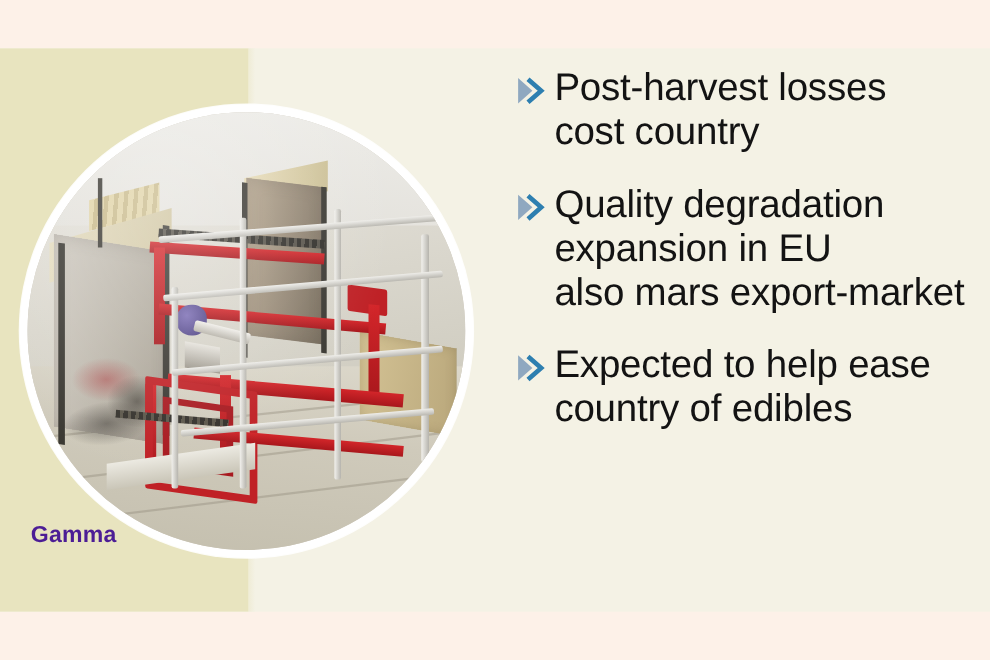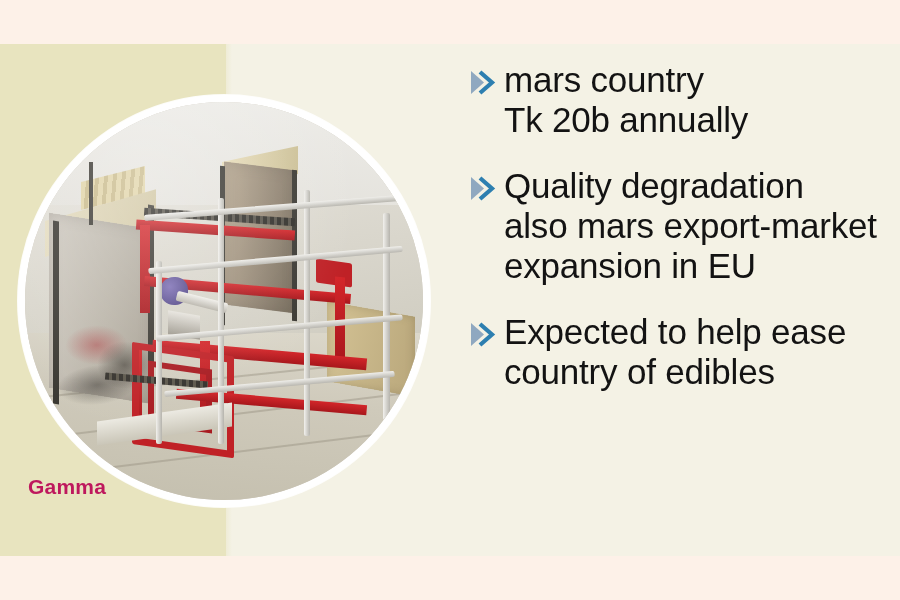--- a/index.html
+++ b/index.html
@@ -183,21 +183,21 @@
     transform:skewY(-8deg);
   }
   .glare{
     position:absolute;inset:0;
     background:radial-gradient(ellipse at 30% 20%,rgba(255,255,255,.28),rgba(255,255,255,0) 55%);
   }
 
   
   .caption{
     position:absolute;left:28px;top:430px;width:190px;
-    color:#be185d;font-size:21px;line-height:25px;font-weight:700;
+    color:#4c1d95;font-size:21px;line-height:25px;font-weight:700;
     letter-spacing:.2px;
   }
   .caption div{white-space:nowrap;}
 
   
   .bullets{
     position:absolute;left:466px;top:16px;width:420px;
   }
   .bullet{position:relative;padding-left:38px;margin-bottom:26px;}
   .bullet:last-child{margin-bottom:0;}
@@ -287,34 +287,34 @@
 
     <div class="bullets">
 
       <div class="bullet">
         <span class="chev">
           <svg viewBox="0 0 30 30" width="30" height="30">
             <polygon points="3,3 16,14.5 3,26" fill="#8fa8c0"></polygon>
             <polyline points="12,4 24,14.5 12,25" fill="none" stroke="#2d7fb0" stroke-width="4.2" stroke-linecap="butt" stroke-linejoin="miter"></polyline>
           </svg>
         </span>
-        <div class="bline">mars country</div>
-        <div class="bline">Tk 20b annually</div>
+        <div class="bline">Post-harvest losses</div>
+        <div class="bline">cost country</div>
       </div>
 
       <div class="bullet">
         <span class="chev">
           <svg viewBox="0 0 30 30" width="30" height="30">
             <polygon points="3,3 16,14.5 3,26" fill="#8fa8c0"></polygon>
             <polyline points="12,4 24,14.5 12,25" fill="none" stroke="#2d7fb0" stroke-width="4.2" stroke-linecap="butt" stroke-linejoin="miter"></polyline>
           </svg>
         </span>
         <div class="bline">Quality degradation</div>
+        <div class="bline">expansion in EU</div>
         <div class="bline">also mars export-market</div>
-        <div class="bline">expansion in EU</div>
       </div>
 
       <div class="bullet">
         <span class="chev">
           <svg viewBox="0 0 30 30" width="30" height="30">
             <polygon points="3,3 16,14.5 3,26" fill="#8fa8c0"></polygon>
             <polyline points="12,4 24,14.5 12,25" fill="none" stroke="#2d7fb0" stroke-width="4.2" stroke-linecap="butt" stroke-linejoin="miter"></polyline>
           </svg>
         </span>
         <div class="bline">Expected to help ease</div>

